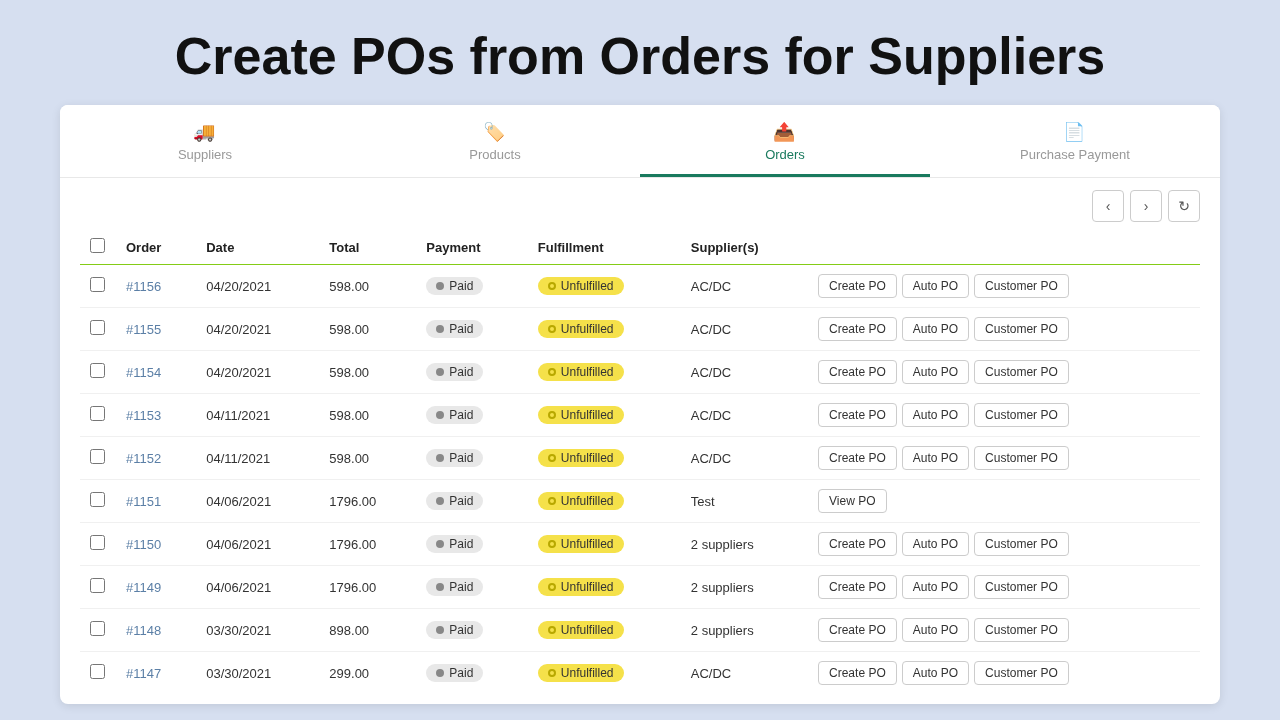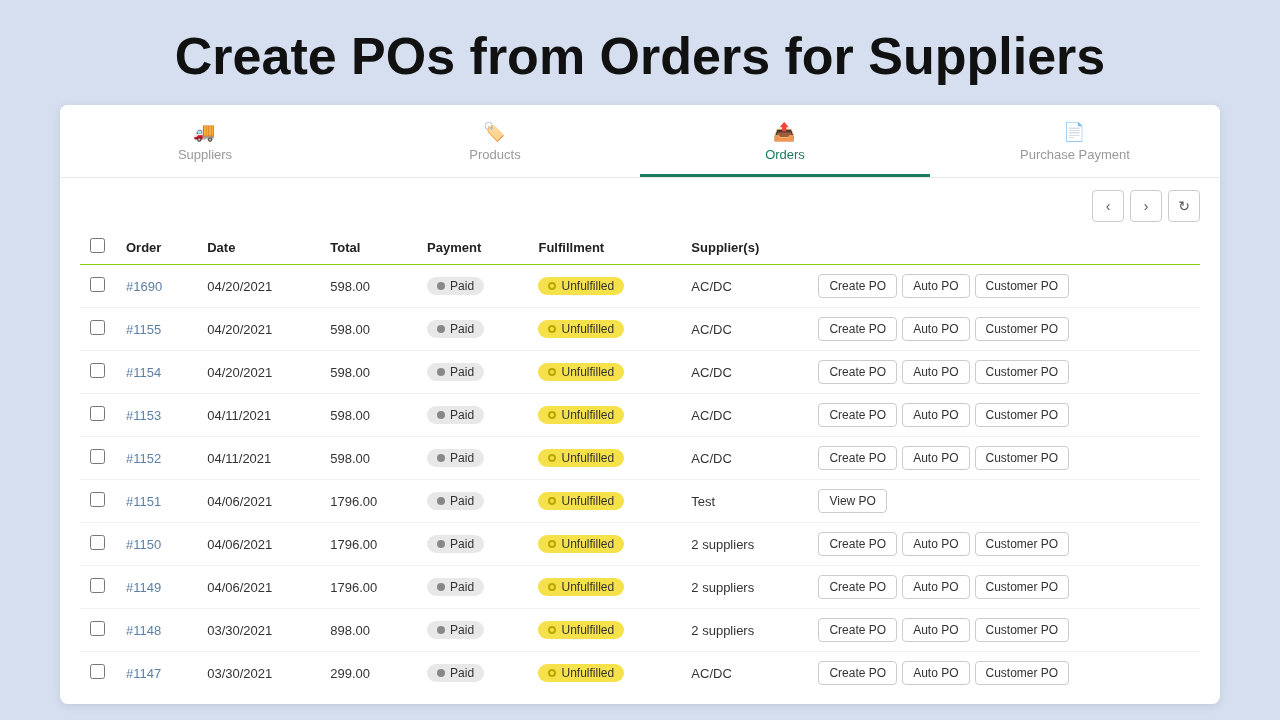--- a/index.html
+++ b/index.html
@@ -201,21 +201,21 @@
           <th>Total</th>
           <th>Payment</th>
           <th>Fulfillment</th>
           <th>Supplier(s)</th>
           <th></th>
         </tr>
       </thead>
       <tbody id="table-body">
           <tr>
             <td><input type="checkbox" style=""></td>
-            <td><a class="order-link">#1690</a></td>
+            <td><a class="order-link">#1156</a></td>
             <td>04/20/2021</td>
             <td>598.00</td>
             <td><span class="badge-paid"><span class="badge-paid-dot"></span>Paid</span></td>
             <td><span class="badge-unfulfilled"><span class="badge-unfulfilled-dot"></span>Unfulfilled</span></td>
             <td>AC/DC</td>
             <td>
               <div class="actions-group">
                 <button class="action-btn">Create PO</button>
                 <button class="action-btn">Auto PO</button>
                 <button class="action-btn">Customer PO</button>

